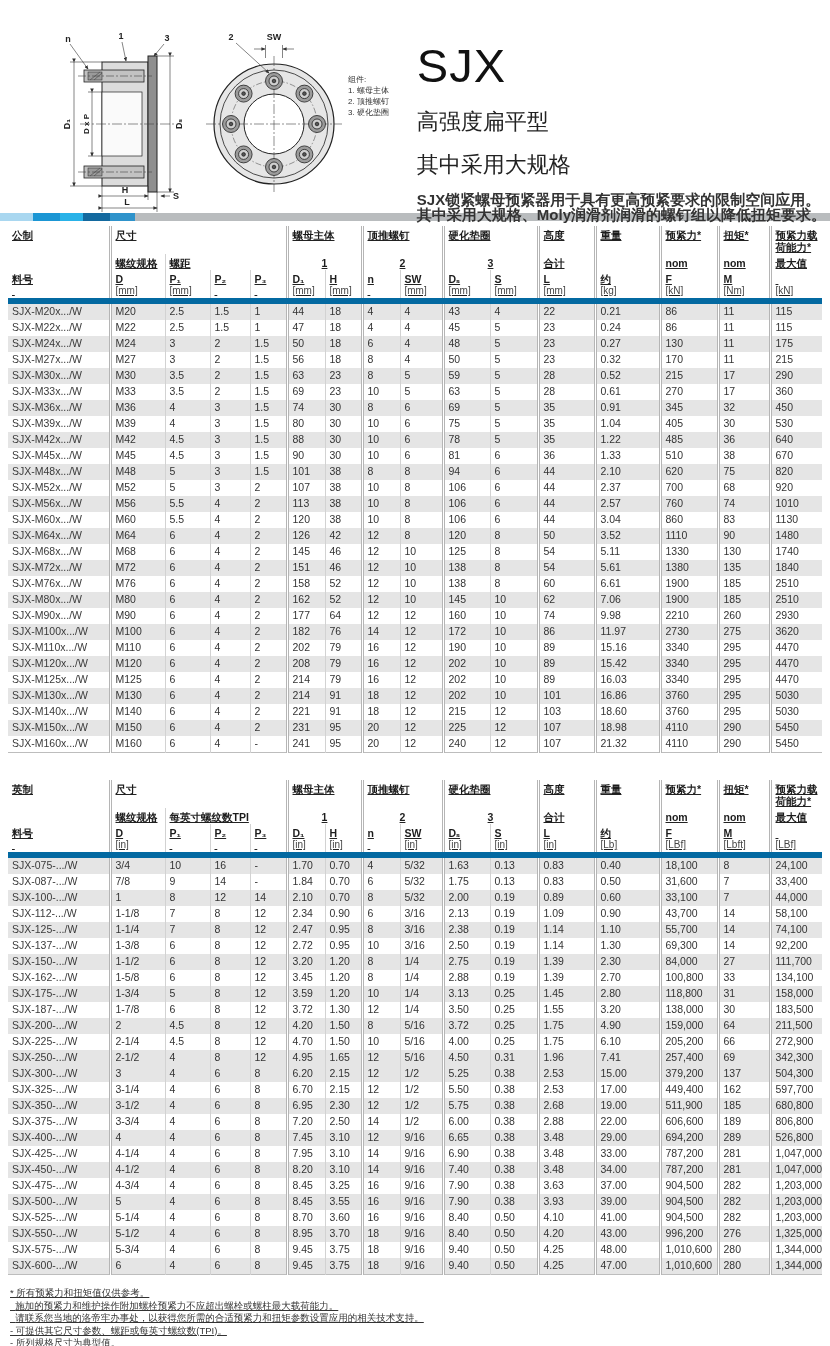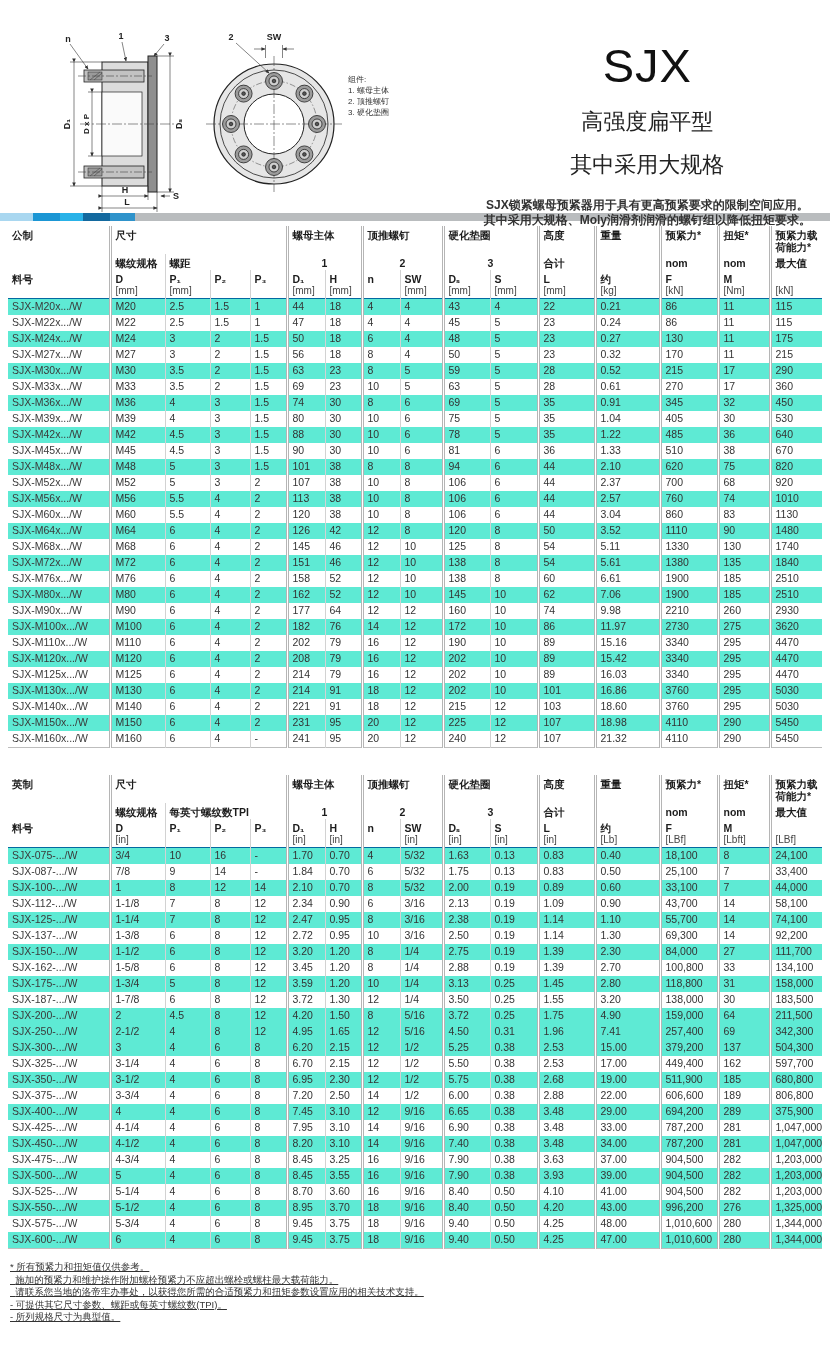--- a/index.html
+++ b/index.html
@@ -4,42 +4,42 @@
 <style>
   html,body{margin:0;padding:0;background:#e9e9e9;}
   .page{
     width:830px;height:1346px;margin:0 auto;background:#ffffff;position:relative;
     font-family:"Liberation Sans","DejaVu Sans",sans-serif;color:#222;overflow:hidden;
   }
   
   .top{position:relative;height:213px;}
   .drawing{position:absolute;left:24px;top:28px;width:400px;height:190px;}
   .legend{position:absolute;left:348px;top:74px;font-size:8px;line-height:11px;color:#333;}
-  .titleblock{position:absolute;right:19px;top:40px;text-align:center;}
+  .titleblock{position:absolute;right:4px;top:40px;text-align:left;}
   .brand{font-size:47px;font-weight:300;letter-spacing:1px;color:#111;line-height:52px;}
   .subtitle{font-size:22px;color:#222;line-height:27px;margin-top:16px;}
-  .desc{margin-top:20px;font-size:12px;font-weight:bold;color:#333;line-height:15px;}
+  .desc{margin-top:14px;font-size:15px;font-weight:bold;color:#333;line-height:15px;}
   
   .colorbar{height:8px;display:flex;width:830px;}
   .colorbar div{height:8px;}
   
   .tablewrap{padding:0 8px;}
   table.data{border-collapse:collapse;table-layout:fixed;width:814px;margin-top:5px;border-bottom:1px solid #bdbdbd;}
-  table.data thead{border-bottom:1px solid #0369a1;}
+  table.data thead{border-bottom:6px solid #0369a1;text-decoration:underline;}
   table.data th, table.data td{
     text-align:left;vertical-align:top;padding:1px 4px;font-weight:normal;
     overflow:hidden;white-space:nowrap;
   }
   table.data th{font-size:10.5px;font-weight:bold;color:#1c1c1c;padding-top:3px;white-space:normal;line-height:12px;}
   table.data th .unit{font-weight:normal;color:#444;font-size:10px;}
   table.data th.center{text-align:center;}
   table.data td{font-size:10.5px;color:#333;line-height:13px;height:14px;}
   table.data .gb{border-left:3px double #b5b5b5;}
   table.data .lb{border-left:1px solid #d2d2d2;}
-  table.data tbody tr.odd{background:#5eead4;}
+  table.data tbody tr.odd{background:#e5e5e5;}
   table.data td.pn{color:#3a3a3a;}
   .gap{height:22px;}
   
   .footnotes{padding:12px 8px 0 10px;font-size:9.5px;color:#333;line-height:12.5px;}
   .footnotes div{white-space:pre-wrap;text-decoration:underline;}
   
   .drawing svg text{font-family:"Liberation Sans","DejaVu Sans",sans-serif;}
 </style>
 </head>
 <body>
@@ -945,21 +945,21 @@
             <td class="lb">14</td>
             <td class="lb">-</td>
             <td class="gb">1.84</td>
             <td class="lb">0.70</td>
             <td class="gb">6</td>
             <td class="lb">5/32</td>
             <td class="gb">1.75</td>
             <td class="lb">0.13</td>
             <td class="gb">0.83</td>
             <td class="gb">0.50</td>
-            <td class="gb">25,100</td>
+            <td class="gb">31,600</td>
             <td class="gb">7</td>
             <td class="gb">33,400</td>
           </tr>
           <tr class="odd">
             <td class="pn">SJX-100-.../W</td>
             <td class="gb">1</td>
             <td class="lb">8</td>
             <td class="lb">12</td>
             <td class="lb">14</td>
             <td class="gb">2.10</td>
@@ -1111,20 +1111,38 @@
             <td class="gb">8</td>
             <td class="lb">5/16</td>
             <td class="gb">3.72</td>
             <td class="lb">0.25</td>
             <td class="gb">1.75</td>
             <td class="gb">4.90</td>
             <td class="gb">159,000</td>
             <td class="gb">64</td>
             <td class="gb">211,500</td>
           </tr>
+          <tr class="even">
+            <td class="pn">SJX-225-.../W</td>
+            <td class="gb">2-1/4</td>
+            <td class="lb">4.5</td>
+            <td class="lb">8</td>
+            <td class="lb">12</td>
+            <td class="gb">4.70</td>
+            <td class="lb">1.50</td>
+            <td class="gb">10</td>
+            <td class="lb">5/16</td>
+            <td class="gb">4.00</td>
+            <td class="lb">0.25</td>
+            <td class="gb">1.75</td>
+            <td class="gb">6.10</td>
+            <td class="gb">205,200</td>
+            <td class="gb">66</td>
+            <td class="gb">272,900</td>
+          </tr>
           <tr class="odd">
             <td class="pn">SJX-250-.../W</td>
             <td class="gb">2-1/2</td>
             <td class="lb">4</td>
             <td class="lb">8</td>
             <td class="lb">12</td>
             <td class="gb">4.95</td>
             <td class="lb">1.65</td>
             <td class="gb">12</td>
             <td class="lb">5/16</td>
@@ -1217,21 +1235,21 @@
             <td class="gb">7.45</td>
             <td class="lb">3.10</td>
             <td class="gb">12</td>
             <td class="lb">9/16</td>
             <td class="gb">6.65</td>
             <td class="lb">0.38</td>
             <td class="gb">3.48</td>
             <td class="gb">29.00</td>
             <td class="gb">694,200</td>
             <td class="gb">289</td>
-            <td class="gb">375,900</td>
+            <td class="gb">526,800</td>
           </tr>
           <tr class="even">
             <td class="pn">SJX-425-.../W</td>
             <td class="gb">4-1/4</td>
             <td class="lb">4</td>
             <td class="lb">6</td>
             <td class="lb">8</td>
             <td class="gb">7.95</td>
             <td class="lb">3.10</td>
             <td class="gb">14</td>

